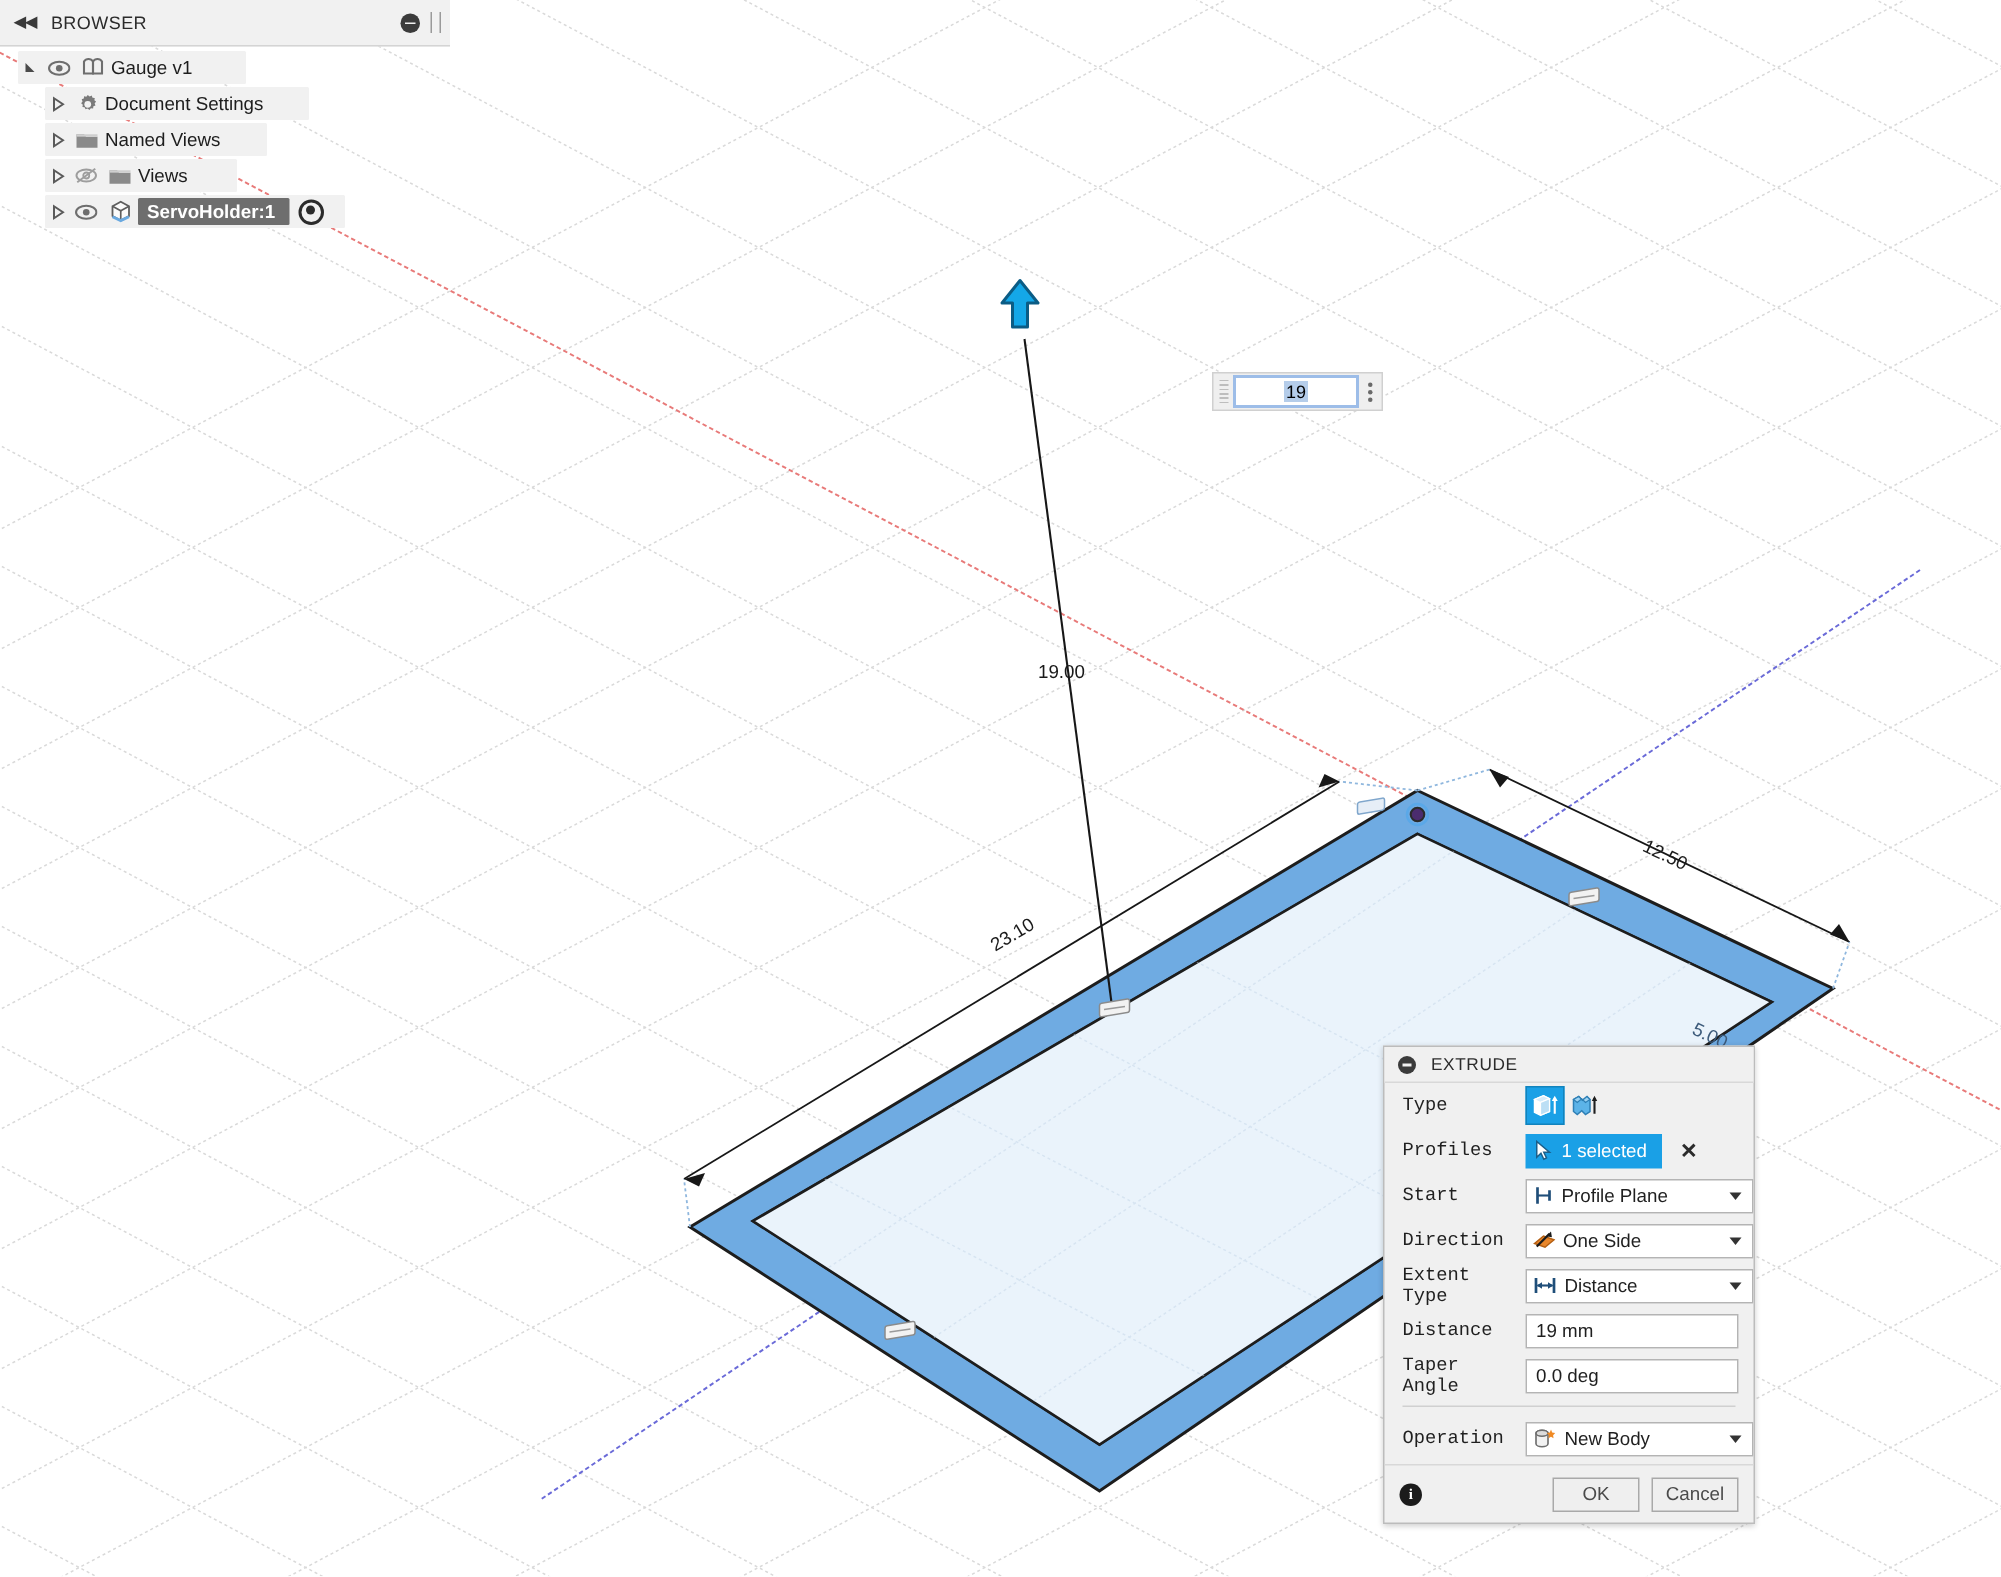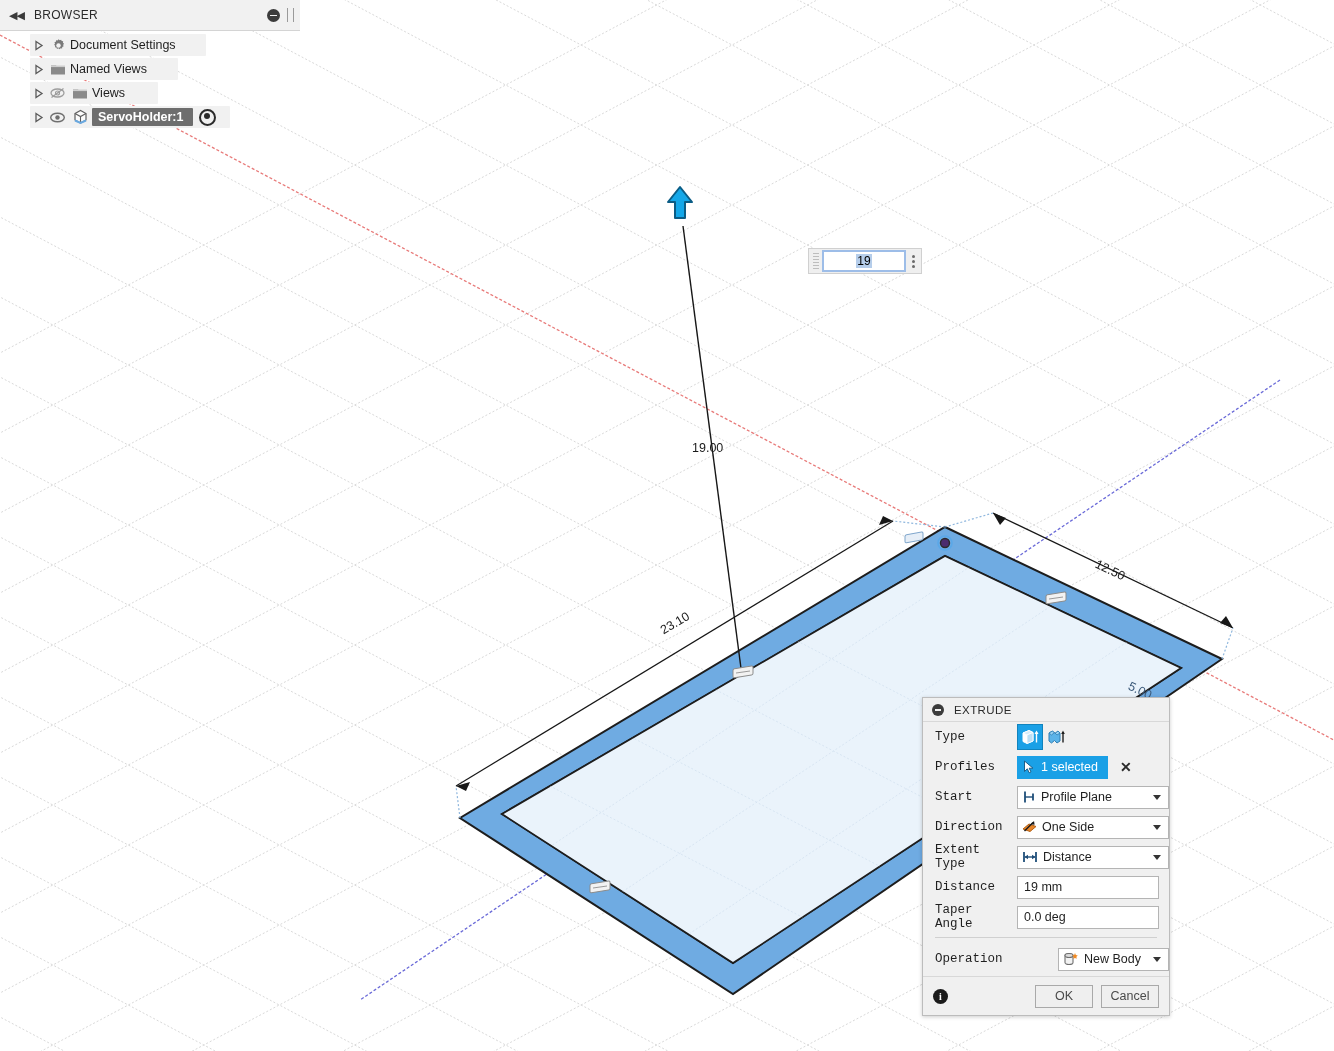--- a/index.html
+++ b/index.html
@@ -443,20 +443,42 @@
       <span class="collapse-ico">◀◀</span>
       <span class="title">BROWSER</span>
       <span class="right-icons">
         <span class="circle-minus"></span>
         <span class="grip"></span>
       </span>
     </div>
 
     <div id="browser-tree">
 
+      <div class="tree-row">
+        <span class="rowbg" style="left:12px; width:152px;"></span>
+        <span style="width:12px"></span>
+        <span class="twisty">
+          <svg width="11" height="11" viewBox="0 0 11 11">
+              <path d="M2,8 L8,8 L2,2 Z" fill="#4a4a4a"></path>
+            </svg>
+        </span>
+        <span class="eye">
+          <svg width="15" height="11" viewBox="0 0 15 11">
+            <ellipse cx="7.5" cy="5.5" rx="6.8" ry="4.3" fill="none" stroke="#6e6e6e" stroke-width="1.4"></ellipse>
+            <circle cx="7.5" cy="5.5" r="2.2" fill="#6e6e6e"></circle>
+          </svg>
+        </span>
+        <span class="nodeicon">
+          <svg width="16" height="15" viewBox="0 0 16 15">
+            <path d="M2,3 a3.5,3.5 0 0 1 6,0 v8 h-6 z" fill="none" stroke="#6e6e6e" stroke-width="1.4"></path>
+            <path d="M8,3 a3.5,3.5 0 0 1 6,0 v8 h-6 z" fill="none" stroke="#6e6e6e" stroke-width="1.4"></path>
+          </svg>
+        </span>
+        <span class="label">Gauge v1</span>
+      </div>
 
       <div class="tree-row">
         <span class="rowbg" style="left:30px; width:176px;"></span>
         <span style="width:30px"></span>
         <span class="twisty">
           <svg width="11" height="11" viewBox="0 0 11 11">
               <path d="M3,1.5 L9,5.5 L3,9.5 Z" fill="none" stroke="#5a5a5a" stroke-width="1.3"></path>
             </svg>
         </span>
         <span class="nodeicon">
@@ -635,21 +657,21 @@
       <span class="plainfield">19 mm</span>
     </div>
 
     <div class="drow">
       <span class="dlabel">Taper Angle</span>
       <span class="plainfield">0.0 deg</span>
     </div>
 
     <div class="dsep"></div>
 
-    <div class="drow" style="height:34px;gap:41px;">
+    <div class="drow" style="height:34px;">
       <span class="dlabel">Operation</span>
       <span class="dfield">
         <svg width="16" height="15" viewBox="0 0 16 15">
           <path d="M2,3.5 a4,2 0 0 1 8,0 v7 a4,2 0 0 1 -8,0 z" fill="#f2f2f2" stroke="#6e6e6e" stroke-width="1.1"></path>
           <ellipse cx="6" cy="3.5" rx="4" ry="2" fill="#dcdcdc" stroke="#6e6e6e" stroke-width="1.1"></ellipse>
           <path d="M12,1 l0.8,2 2,0.4 -1.4,1.4 0.3,2 -1.7,-0.9 -1.7,0.9 0.3,-2 -1.4,-1.4 2,-0.4 z" fill="#f08a24"></path>
         </svg>
         <span class="ftext">New Body</span>
         <span class="caret"></span>
       </span>

